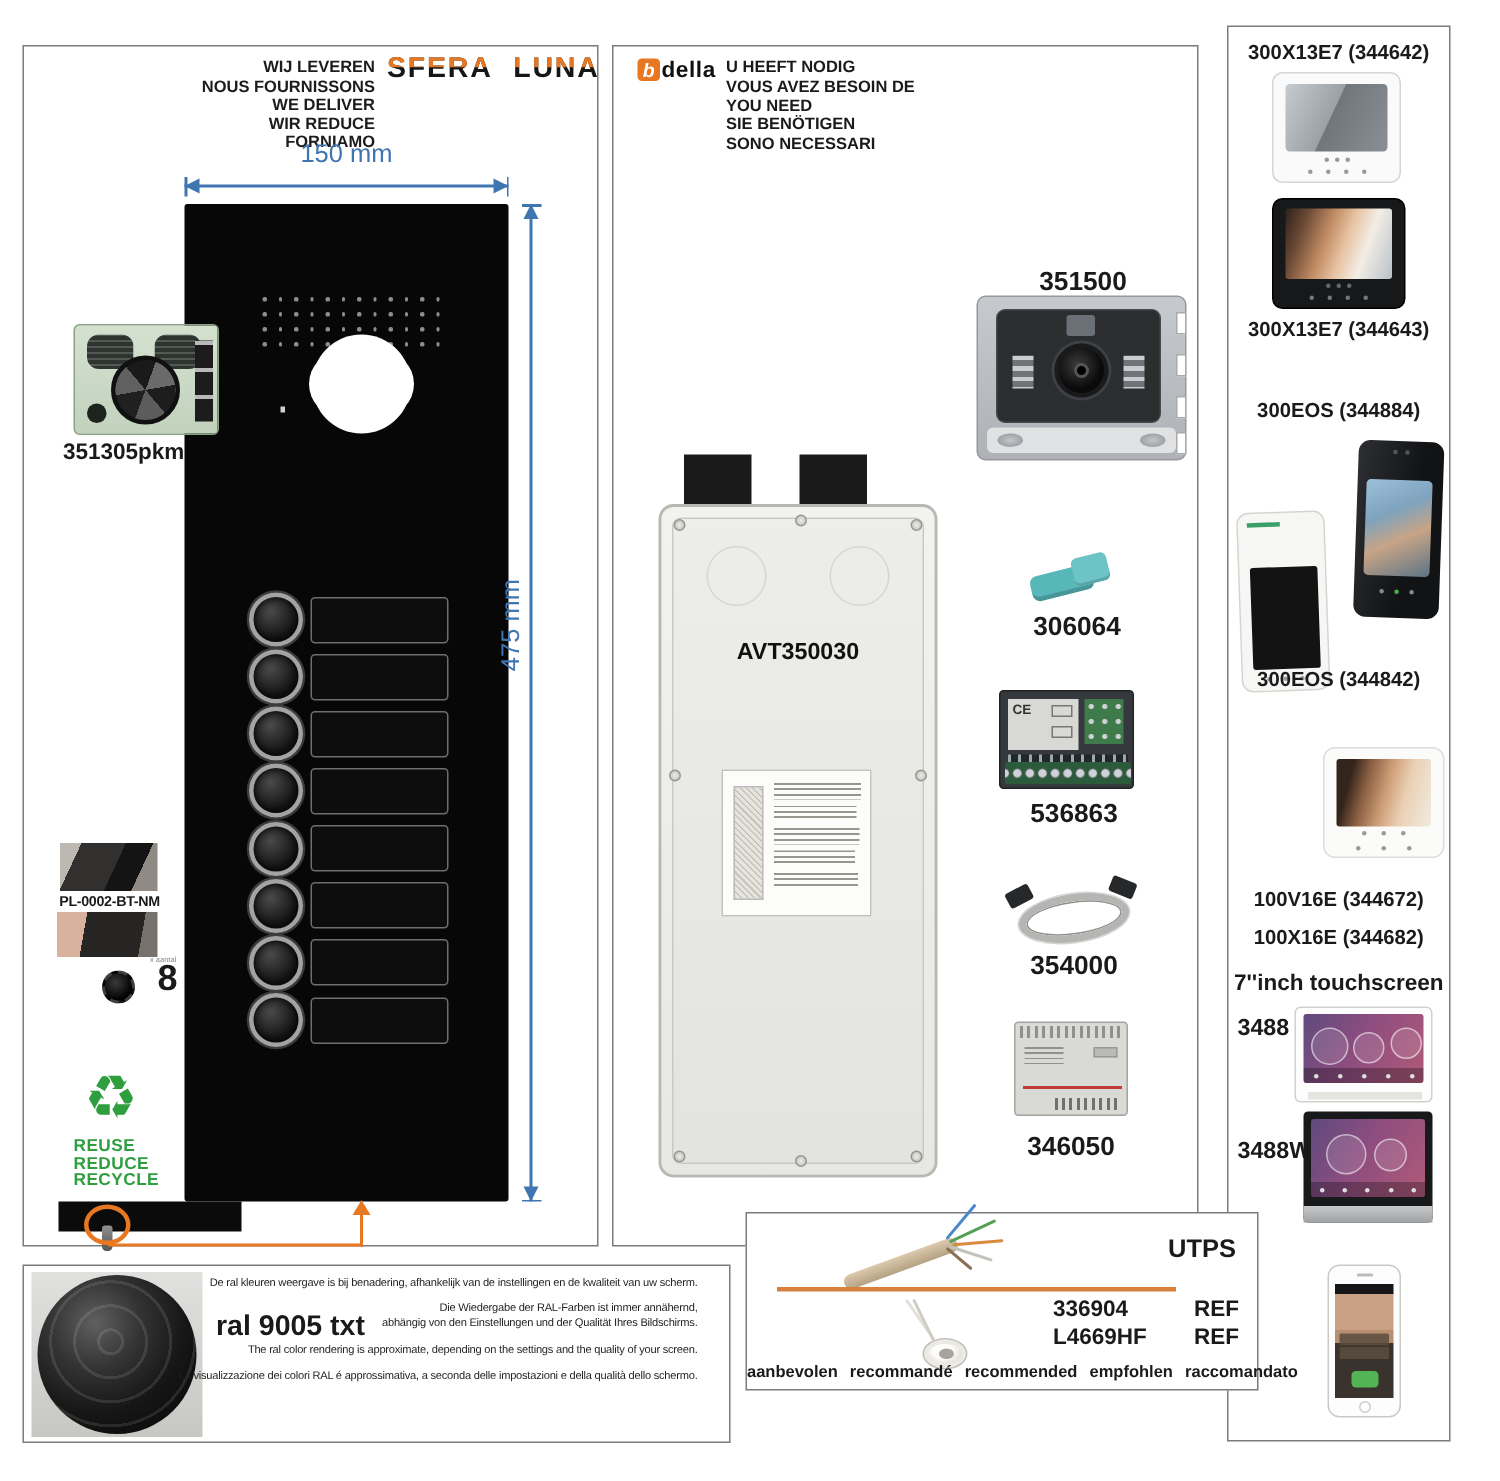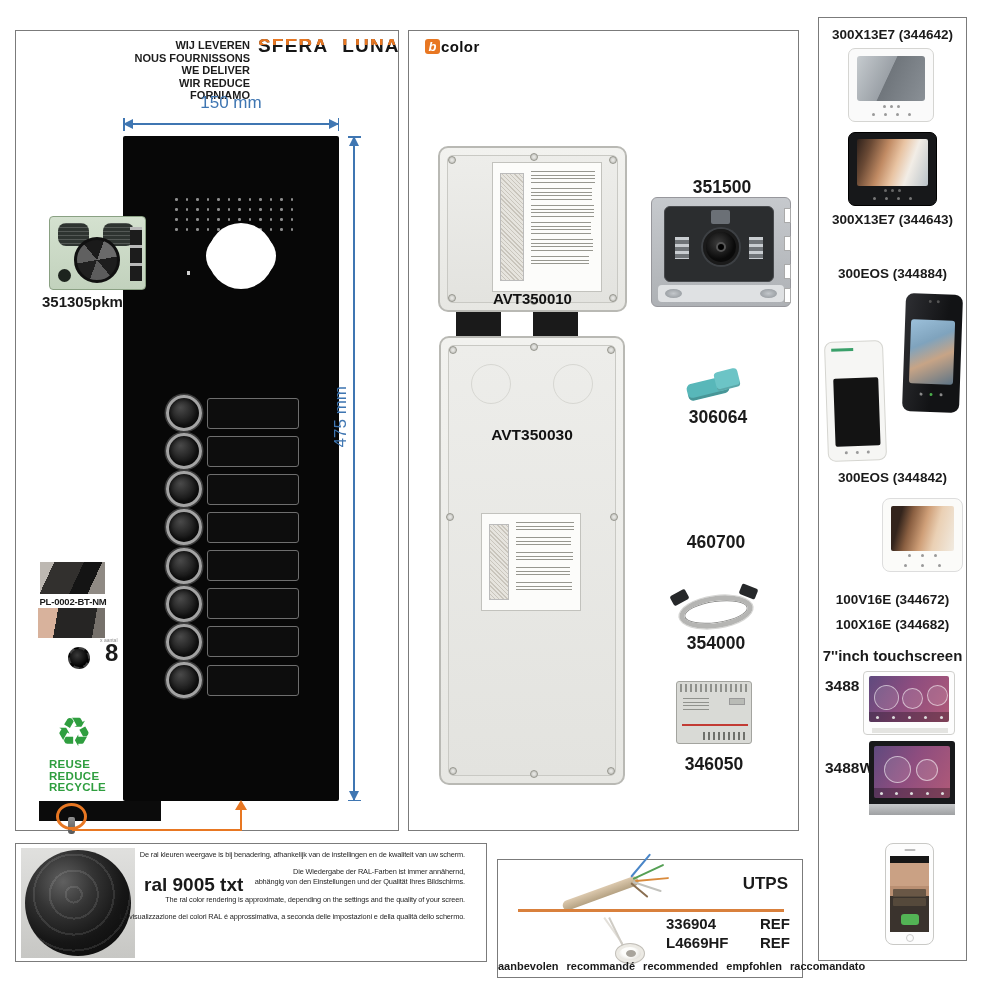--- a/index.html
+++ b/index.html
@@ -219,21 +219,21 @@
             background:radial-gradient(circle at 36% 30%, #606060 0%, #343434 30%, #161616 60%, #050505 100%); }
   .sphere::after { content:""; position:absolute; inset:0; border-radius:50%;
             background:repeating-radial-gradient(circle at 46% 42%, transparent 0 7px,
                        rgba(255,255,255,0.10) 7px 9px, transparent 9px 16px); }
   .ral-label { position:absolute; left:128px; top:30px; font-weight:bold; font-size:19px; }
   .disc { position:absolute; right:21px; top:6px; text-align:right; font-size:7.4px;
           letter-spacing:-0.15px; color:#1f1f1f; }
   .disc-group { margin-bottom:7.5px; line-height:1.35; white-space:nowrap; }
 
   
-  .bm-box { left:497px; top:859px; width:306px; height:119px; }
+  .bm-box { left:497px; top:808px; width:342px; height:119px; }
   .utp-img { position:absolute; left:55px; top:6px; width:140px; height:52px; }
   .utp-rod { position:absolute; left:10px; top:36px; width:80px; height:10px; border-radius:5px;
              background:linear-gradient(#dcc9ae,#b5a283); transform:rotate(-20deg); transform-origin:left center; }
   .wire { position:absolute; height:2px; border-radius:1px; transform-origin:left center; }
   .utps-label { position:absolute; right:14px; top:14px; font-weight:bold; font-size:17px; }
   .bm-divider { position:absolute; left:20px; top:49px; width:266px; height:2.5px; background:#d9803c; }
   .coil-img { position:absolute; left:95px; top:57px; width:60px; height:48px; }
   .pairline { position:absolute; width:32px; height:2px; transform-origin:left top; }
   .coil { position:absolute; left:22px; top:26px; width:30px; height:21px; border-radius:50%;
           background:radial-gradient(ellipse at 45% 40%, #fdfdfb 30%, #d8d5ce 70%);
@@ -379,47 +379,33 @@
     <div class="pin"></div>
     <div class="o-ellipse"></div>
     <div class="o-h"></div>
     <div class="o-v"></div>
     <div class="o-arrow"></div>
   </section>
 
   <section class="box middle-box">
     <div class="bt-logo">
       <span class="bt-square">b</span>
-      <span class="bt-rest">color</span>
-    </div>
+      <span class="bt-rest">della</span>
+    </div>
+    <div class="need-lines">
+        <div>U HEEFT NODIG</div>
+        <div>VOUS AVEZ BESOIN DE</div>
+        <div>YOU NEED</div>
+        <div>SIE BENÖTIGEN</div>
+        <div>SONO NECESSARI</div>
+      </div>
 
     <div class="tab" style="left:47px;top:272px;"></div>
     <div class="tab" style="left:124px;top:272px;"></div>
 
-    <div class="avt-box" style="left:29px;top:115px;width:189px;height:166px;">
-      <div class="avt-inner"></div>
-      <span class="screw" style="left:8px;top:8px;"></span>
-      <span class="screw" style="right:8px;top:8px;"></span>
-      <span class="screw" style="left:8px;bottom:8px;"></span>
-      <span class="screw" style="right:8px;bottom:8px;"></span>
-      <span class="screw" style="left:90px;top:5px;"></span>
-      <span class="screw" style="left:90px;bottom:5px;"></span>
-      <div class="sticker" style="left:52px;top:14px;width:110px;height:130px;">
-        <div class="stick-strip"></div>
-        <div class="stick-text">
-          <div class="ptxt" style="height:13px;width:100%;"></div>
-          <div class="ptxt" style="height:13px;width:96%;"></div>
-          <div class="ptxt" style="height:13px;width:98%;"></div>
-          <div class="ptxt" style="height:13px;width:94%;"></div>
-          <div class="ptxt" style="height:13px;width:97%;"></div>
-          <div class="ptxt" style="height:10px;width:90%;"></div>
-        </div>
-      </div>
-      <div class="avt-label" style="bottom:3px;">AVT350010</div>
-    </div>
 
     <div class="avt-box" style="left:30px;top:305px;width:186px;height:449px;">
       <div class="avt-inner"></div>
       <span class="screw" style="left:8px;top:8px;"></span>
       <span class="screw" style="right:8px;top:8px;"></span>
       <span class="screw" style="left:8px;bottom:8px;"></span>
       <span class="screw" style="right:8px;bottom:8px;"></span>
       <span class="screw" style="left:89px;top:5px;"></span>
       <span class="screw" style="left:89px;bottom:5px;"></span>
       <span class="screw" style="left:5px;top:175px;"></span>
@@ -458,21 +444,31 @@
         <span class="cam-oval" style="right:7px;"></span>
       </div>
     </div>
 
     <div class="key-306064">
       <span class="key-a"></span>
       <span class="key-b"></span>
     </div>
     <div class="prod-label" style="left:254px;top:376px;width:110px;">306064</div>
 
-    <div class="prod-label" style="left:252px;top:501px;width:110px;">460700</div>
+    <div class="pcb-346993">
+      <div class="pcb-ce">
+        <span>CE</span>
+        <span class="pcb-cebox" style="right:4px;top:4px;"></span>
+        <span class="pcb-cebox" style="right:4px;top:18px;"></span>
+      </div>
+      <div class="pcb-chip"></div>
+      <div class="pcb-band"></div>
+      <div class="pcb-term"></div>
+    </div>
+    <div class="prod-label" style="left:252px;top:501px;width:110px;">536863</div>
 
     <div class="cable-354000">
       <div class="cable-loop"></div>
       <span class="cable-conn" style="left:0;top:6px;transform:rotate(-28deg);"></span>
       <span class="cable-conn" style="right:2px;top:0;transform:rotate(22deg);"></span>
     </div>
     <div class="prod-label" style="left:252px;top:602px;width:110px;">354000</div>
 
     <div class="psu-346050">
       <div class="psu-vent-top"></div>
@@ -531,21 +527,21 @@
     </div>
     <div class="eos-white">
       <span class="ew-brand"></span>
       <div class="ew-screen"></div>
       <div class="key-dots" style="bottom:6px;gap:8px;">
           <i class="kdot"></i>
           <i class="kdot"></i>
           <i class="kdot"></i>
         </div>
     </div>
-    <div class="r-label" style="top:452px;">300EOS (344842)</div>
+    <div class="r-label" style="top:427px;">300EOS (344842)</div>
 
     <div class="mon mon-classe">
       <div class="mc-screen"></div>
       <div class="key-dots" style="top:55px;gap:10px;">
           <i class="kdot"></i>
           <i class="kdot"></i>
           <i class="kdot"></i>
         </div>
       <div class="key-dots" style="bottom:4px;gap:14px;">
           <i class="kdot"></i>

